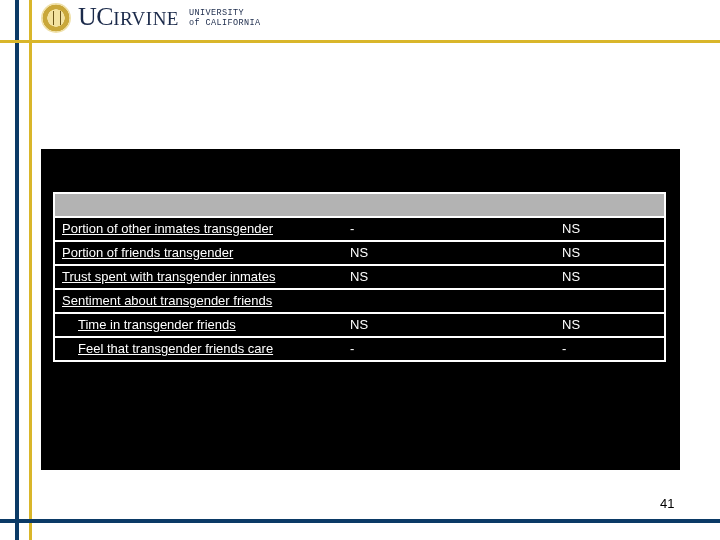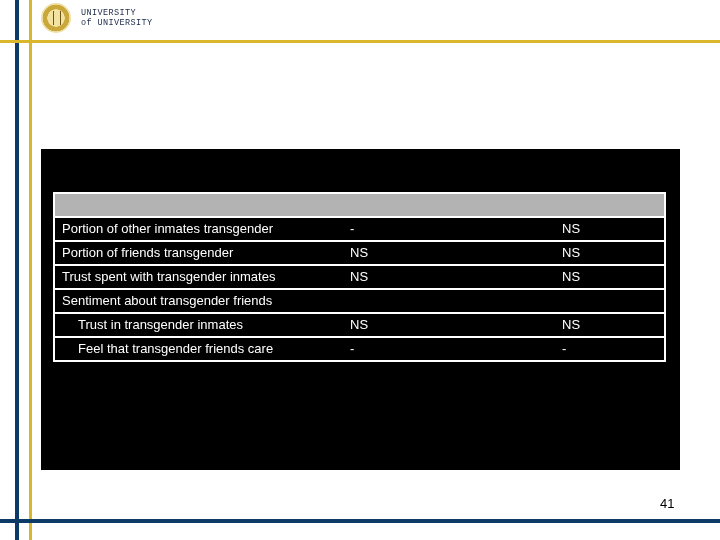--- a/index.html
+++ b/index.html
@@ -37,40 +37,41 @@
 
   .table {
     position: absolute; left: 53px; top: 192px; width: 613px;
     border: 2px solid #ffffff; border-collapse: collapse; background: #000;
     box-sizing: border-box;
   }
   .row { display: flex; height: 24px; border-top: 2px solid #ffffff; box-sizing: border-box; }
   .row:first-child { border-top: none; }
   .row.header { background: #b3b3b3; height: 22px; }
   .cell { color: #ffffff; font-size: 13px; line-height: 22px; white-space: nowrap; }
-  .c0 { width: 288px; padding-left: 7px; box-sizing: border-box; }
+  .c0 { width: 288px; padding-left: 7px; box-sizing: border-box; text-decoration: underline; }
   .c0.indent { padding-left: 23px; }
   .c1 { width: 219px; padding-left: 7px; box-sizing: border-box; }
   .c2 { flex: 1; padding-left: 0; box-sizing: border-box; }
 
   .page-num { position: absolute; left: 660px; top: 496px; font-size: 13px; color: #000; }
 </style>
 </head>
 <body>
 
 <div class="vline-navy"></div>
 <div class="vline-gold"></div>
 <div class="hline-gold"></div>
 <div class="hline-navy"></div>
 
 <div class="logo">
   <div class="seal"></div>
+  <div class="brand"><span>UC</span><span class="small">IRVINE</span></div>
   <div class="univ">
     <div>UNIVERSITY</div>
-    <div>of UNIVERSITY</div>
+    <div>of CALIFORNIA</div>
   </div>
 </div>
 
 <div class="black-box"></div>
 
 <div class="table">
   <div class="row header">
     <div class="cell c0"></div>
     <div class="cell c1"></div>
     <div class="cell c2"></div>
@@ -89,21 +90,21 @@
     <div class="cell c0">Trust spent with transgender inmates</div>
     <div class="cell c1">NS</div>
     <div class="cell c2">NS</div>
   </div>
   <div class="row">
     <div class="cell c0">Sentiment about transgender friends</div>
     <div class="cell c1"></div>
     <div class="cell c2"></div>
   </div>
   <div class="row">
-    <div class="cell c0 indent">Trust in transgender inmates</div>
+    <div class="cell c0 indent">Time in transgender friends</div>
     <div class="cell c1">NS</div>
     <div class="cell c2">NS</div>
   </div>
   <div class="row">
     <div class="cell c0 indent">Feel that transgender friends care</div>
     <div class="cell c1"> -</div>
     <div class="cell c2"> -</div>
   </div>
 </div>
 

